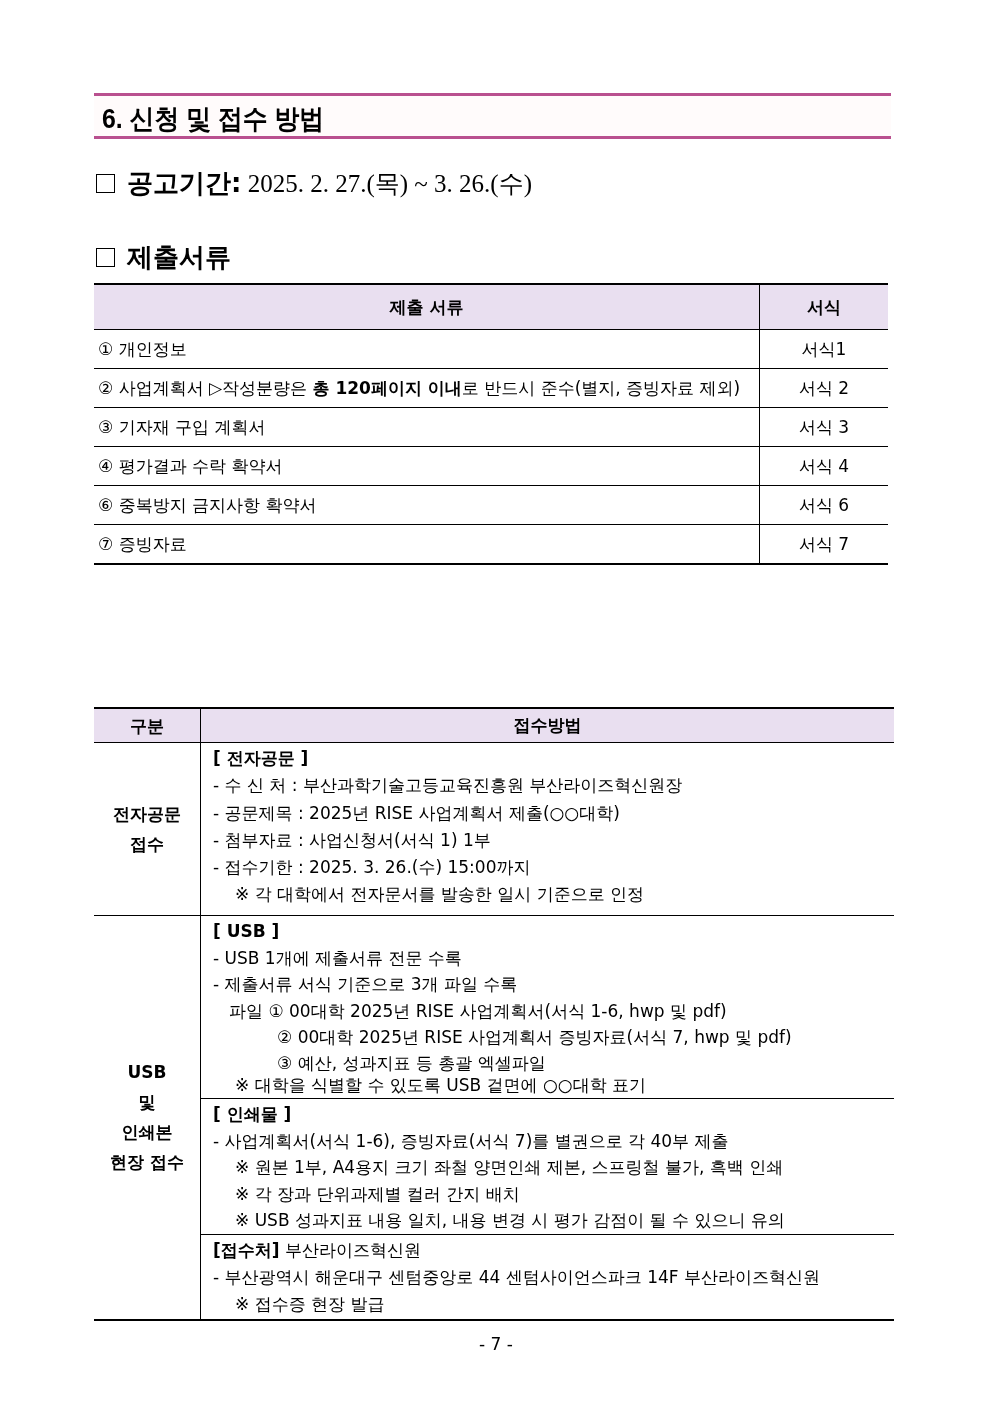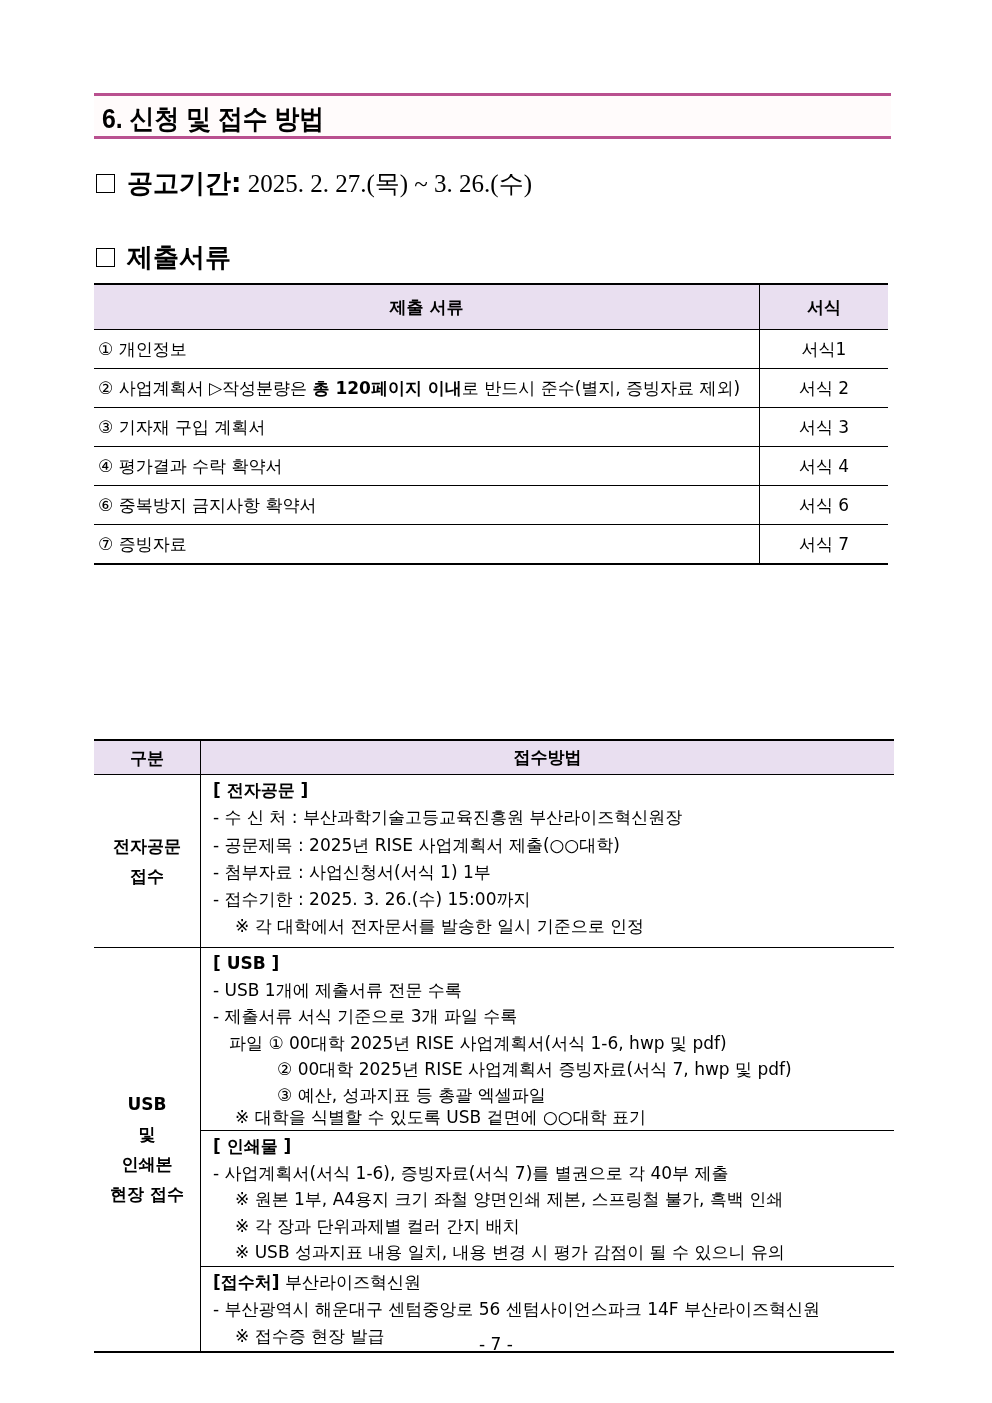--- a/index.html
+++ b/index.html
@@ -17,21 +17,21 @@
   .bullet-line b.val { font-weight:bold; }
 
   table { border-collapse:collapse; position:absolute; }
   .docs-table { left:94px; top:283px; width:794px; font-size:17px; }
   .docs-table th { background:#e9dff0; height:42px; font-weight:bold; font-size:17px; border-top:2px solid #000; border-bottom:1.5px solid #000; }
   .docs-table td { height:38px; border-bottom:1.5px solid #000; padding:0 0 0 4px; }
   .docs-table tr:last-child td { border-bottom:2px solid #000; }
   .docs-table .col-form { width:128px; text-align:center; border-left:1.5px solid #000; padding:0; }
   .docs-table th.col-form { border-left:1.5px solid #000; }
 
-  .method-table { left:94px; top:707px; width:800px; font-size:17px;margin-top:32px; }
+  .method-table { left:94px; top:707px; width:800px; font-size:17px; }
   .method-table th { background:#e9dff0; height:31px; font-weight:bold; font-size:17px; border-top:2px solid #000; border-bottom:1.5px solid #000; }
   .method-table td { border-bottom:1.5px solid #000; vertical-align:top; }
   .method-table .col-cat { width:104px; text-align:center; vertical-align:middle; font-weight:bold; border-right:1.5px solid #000; line-height:30px; }
   .method-table th.col-cat { border-right:1.5px solid #000; }
   .method-table .content { padding:2px 0 0 12px; line-height:27.3px; white-space:nowrap; }
   .method-table tr.last td { border-bottom:2px solid #000; }
   .sub-head { font-weight:bold; }
   .ind1 { padding-left:22px; }
   .ind2 { padding-left:16px; }
   .ind3 { padding-left:64px; }
@@ -133,21 +133,21 @@
         <div class="sub-head">[ 인쇄물 ]</div>
         <div>- 사업계획서(서식 1-6), 증빙자료(서식 7)를 별권으로 각 40부 제출</div>
         <div class="ind1">※ 원본 1부, A4용지 크기 좌철 양면인쇄 제본, 스프링철 불가, 흑백 인쇄</div>
         <div class="ind1">※ 각 장과 단위과제별 컬러 간지 배치</div>
         <div class="ind1">※ USB 성과지표 내용 일치, 내용 변경 시 평가 감점이 될 수 있으니 유의</div>
       </td>
     </tr>
     <tr class="last">
       <td class="content" style="height:82px; line-height:27px;">
         <div><b>[접수처]</b><span> 부산라이즈혁신원</span></div>
-        <div>- 부산광역시 해운대구 센텀중앙로 56 센텀사이언스파크 14F 부산라이즈혁신원</div>
+        <div>- 부산광역시 해운대구 센텀중앙로 44 센텀사이언스파크 14F 부산라이즈혁신원</div>
         <div class="ind1">※ 접수증 현장 발급</div>
       </td>
     </tr>
   </tbody>
     </table>
 
   <div class="page-num">- 7 -</div>
 </div>
 
 </body></html>

